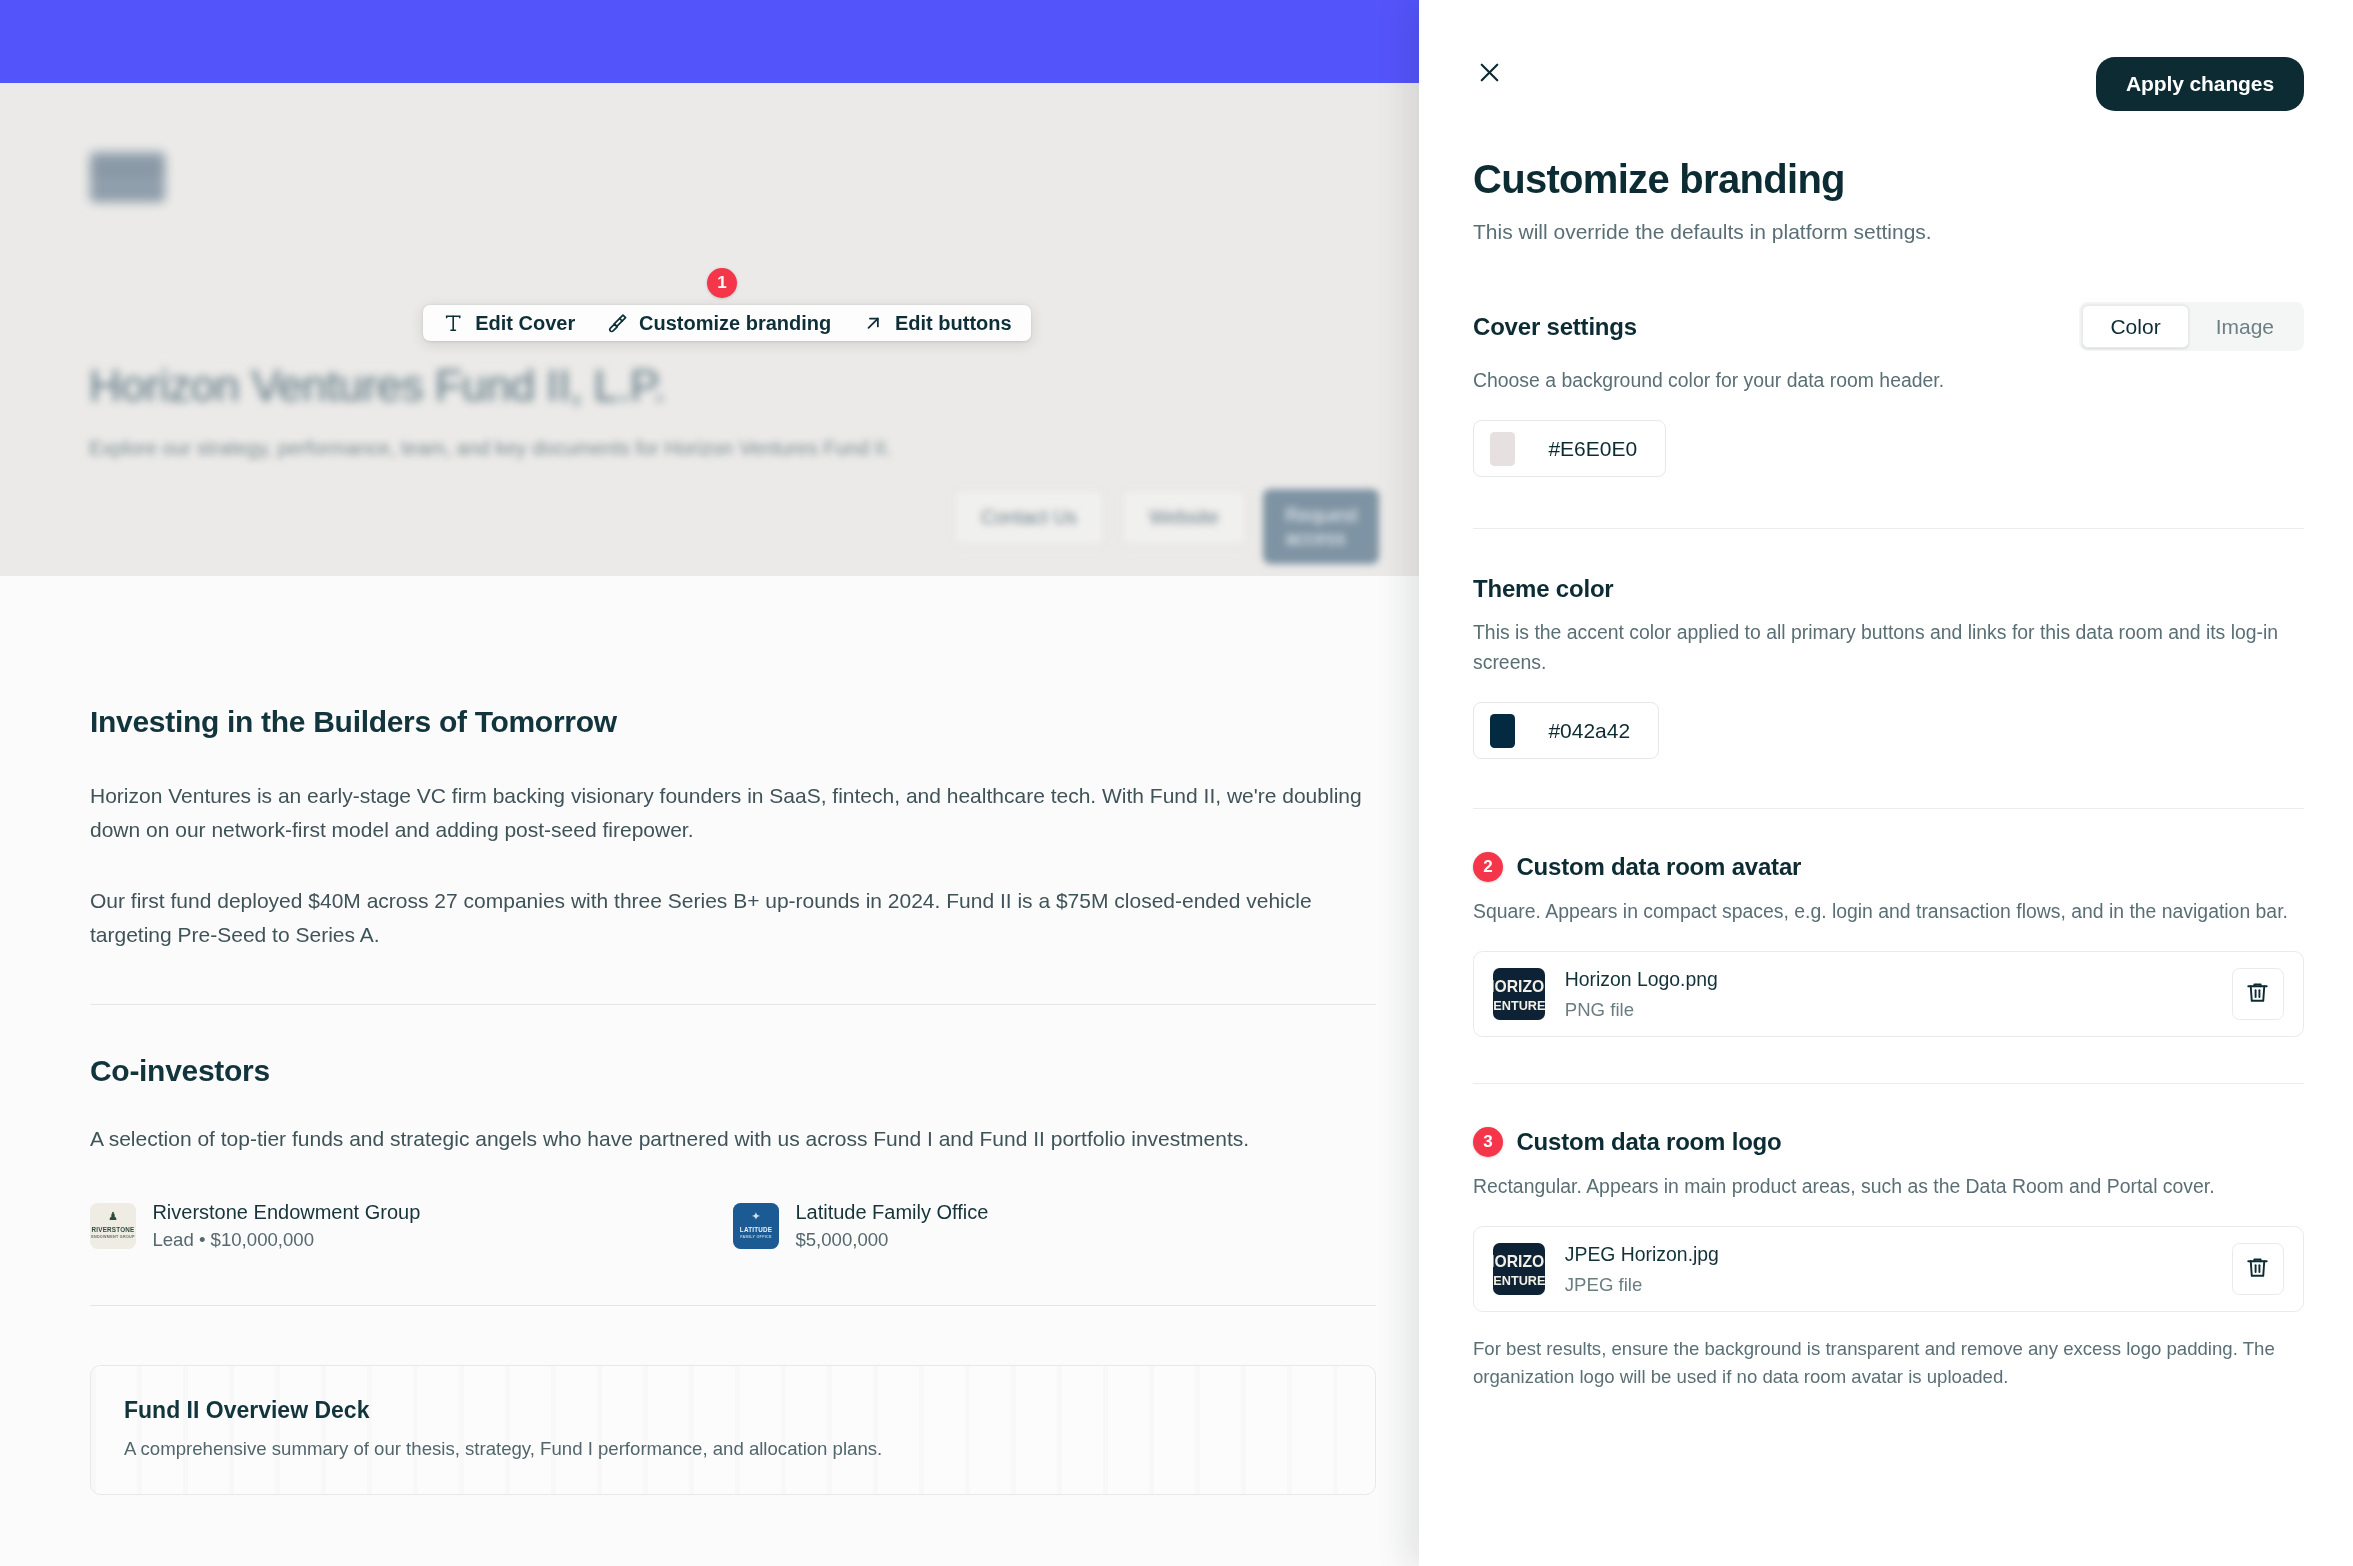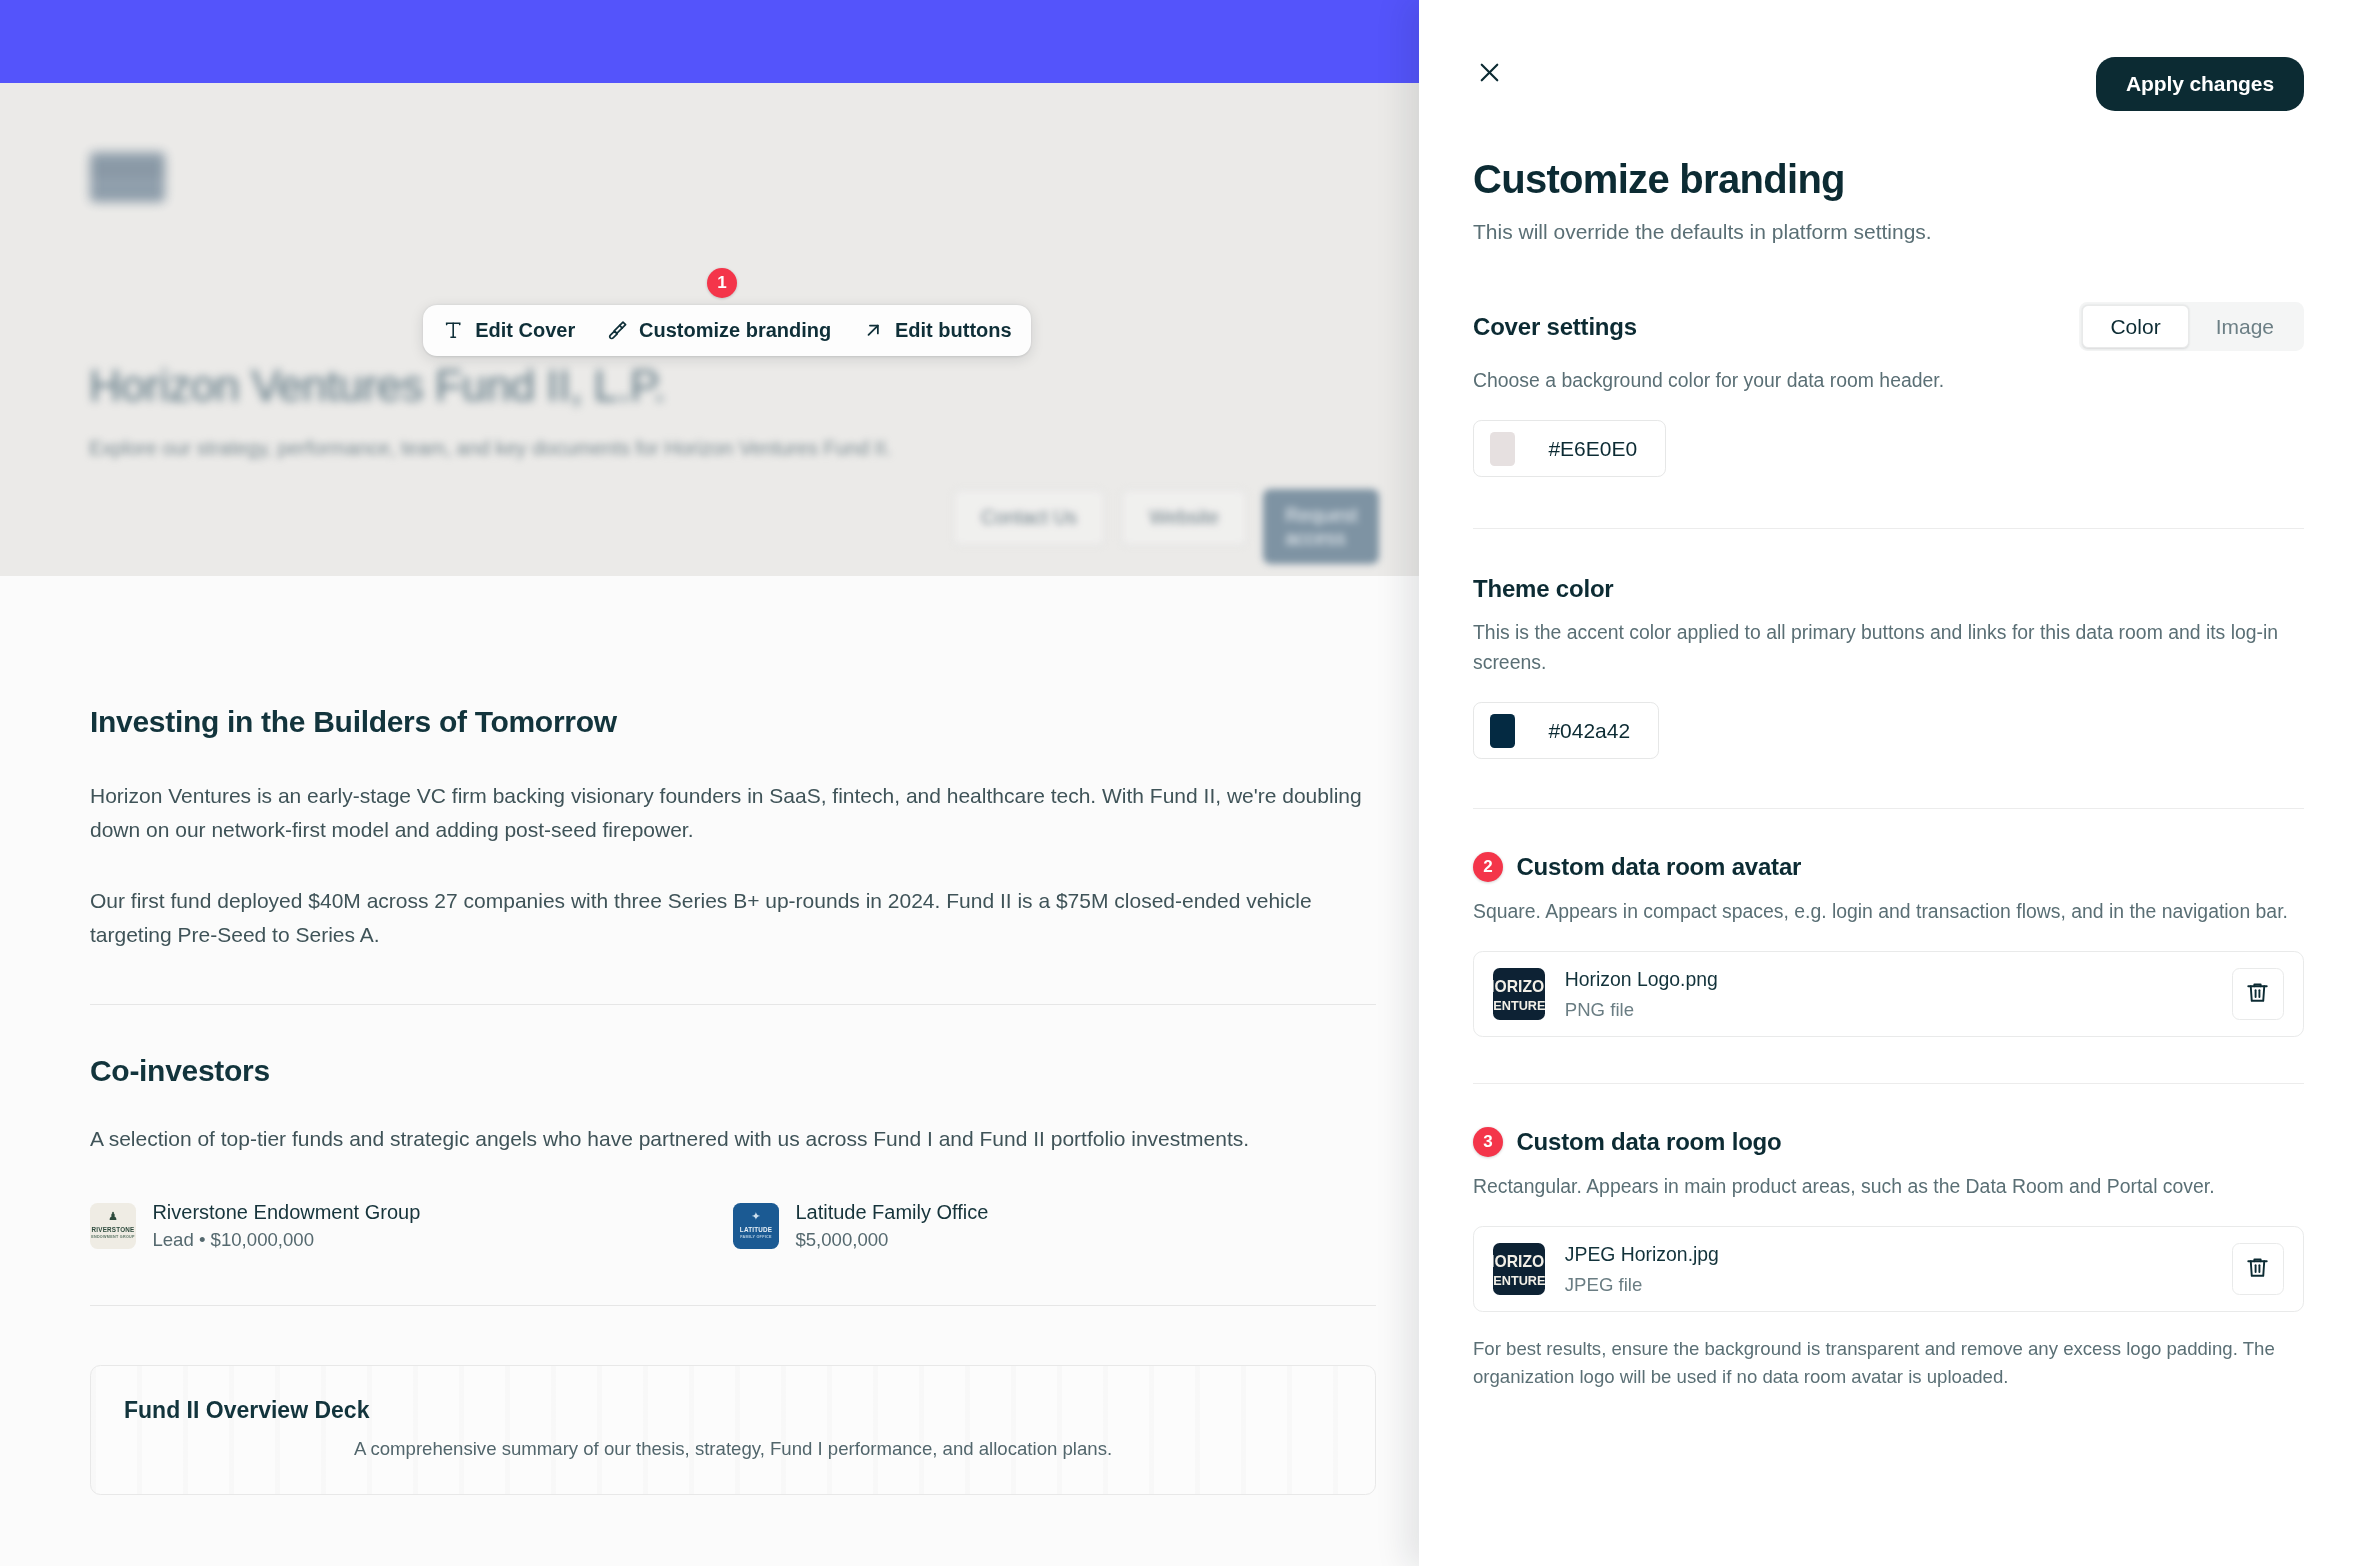--- a/index.html
+++ b/index.html
@@ -84,26 +84,26 @@
   .deck-card {
     border: 0.7px solid #e8e8e8; border-radius: 10.4px; background: #fcfcfc;
     padding: 31px 33px 34px; position: relative; overflow: hidden;
   }
   .deck-card::before {
     content:""; position:absolute; inset:0;
     background: repeating-linear-gradient(90deg, rgba(0,0,0,.016) 0 4.5px, transparent 4.5px 46px);
     pointer-events:none;
   }
   .deck-title { font-size: 23px; font-weight: 700; color: #12343c; position: relative; }
-  .deck-desc { font-size: 18.6px; color: #52666c; margin-top: 13.4px; position: relative; text-align: center; }
+  .deck-desc { font-size: 18.6px; color: #52666c; margin-top: 13.4px; position: relative; }
 
   
   .edit-toolbar {
     position: absolute; left: 423px; top: 305px;
-    height: 51px; background: #fdfdfd; border-radius: 14px;
+    height: 36px; background: #fdfdfd; border-radius: 7px;
     box-shadow: 0 3px 13.4px rgba(20,30,40,.13), 0 0.7px 2.2px rgba(20,30,40,.10);
     display: flex; align-items: center; padding: 0 19.4px; gap: 31px;
   }
   .et-item { display: flex; align-items: center; gap: 10.4px; cursor: pointer; }
   .et-label { font-size: 20px; color: #0f2f38; font-weight: 600; white-space: nowrap; }
   .et-ico { width: 22.4px; height: 22.4px; display: block; }
   .badge {
     position: absolute; width: 30px; height: 30px; border-radius: 50%;
     background: #f4354a; color: #fff; font-size: 17px; font-weight: 700;
     display: flex; align-items: center; justify-content: center;

